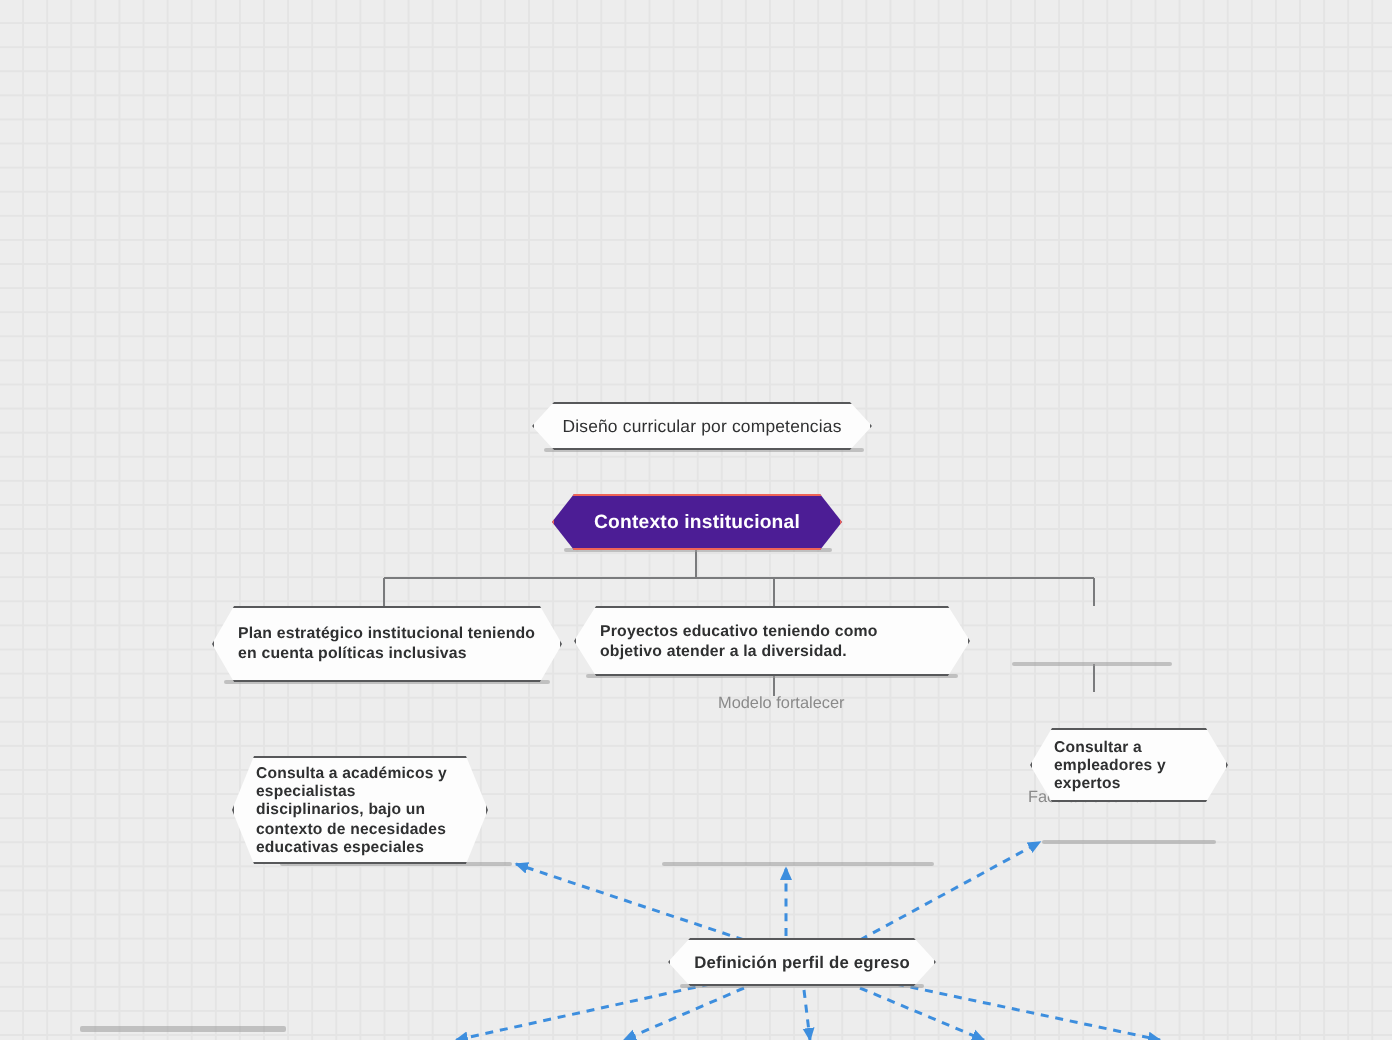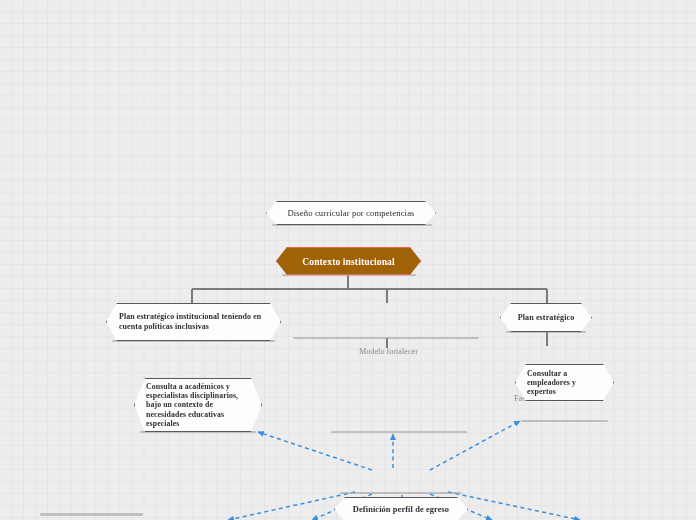--- a/index.html
+++ b/index.html
@@ -6,21 +6,21 @@
   body{
     width:696px;height:520px;overflow:hidden;
     font-family:"Liberation Sans","DejaVu Sans",sans-serif;
     background-color:#ededed;
     background-image:
       linear-gradient(to right, #e4e4e4 1px, transparent 1px),
       linear-gradient(to bottom, #e4e4e4 1px, transparent 1px);
     background-size:12.05px 12.05px;
     background-position:-1px -1px;
   }
-  #canvas{position:relative;width:696px;height:520px;font-family:Liberation Serif, serif;}
+  #canvas{position:relative;width:696px;height:520px;}
   #wires{position:absolute;left:0;top:0;width:696px;height:520px;pointer-events:none;}
 
   
   .node{
     position:absolute;
     box-sizing:border-box;
     background:#fdfdfd;
     border:1.3px solid #57585a;
     clip-path:polygon(11px 0, calc(100% - 11px) 0, 100% 50%, calc(100% - 11px) 100%, 11px 100%, 0 50%);
     display:flex;align-items:center;
@@ -30,21 +30,21 @@
   .node .txt{display:block;width:100%;}
   .node.center .txt{text-align:center;}
   .shadow{
     position:absolute;
     background:#9a9a9a;
     height:2px;
     opacity:.55;
     border-radius:1px;
   }
   .node.red{
-    background:#a16207;
+    background:#4c1d95;
     border:1.3px solid #ef6457;
     color:#ffffff;
     font-weight:bold;
   }
   .sublabel{
     position:absolute;
     color:#8a8a8a;
     font-size:8.2px;
     white-space:nowrap;
   }
@@ -95,41 +95,41 @@
   <div class="node center red" style="left:276px;top:247px;width:145px;height:28px;padding:0 14px;font-size:9.6px;">
     <span class="txt">Contexto institucional</span>
   </div>
 
   <div class="shadow" style="left:112px;top:340px;width:163px;"></div>
   <div class="node" style="left:106px;top:303px;width:175px;height:38px;padding:0 12px;font-size:7.9px;line-height:9.6px;font-weight:bold;">
     <span class="txt">Plan estratégico institucional teniendo en cuenta políticas inclusivas</span>
   </div>
 
   <div class="shadow" style="left:293px;top:337px;width:186px;"></div>
+  <div class="node" style="left:287px;top:303px;width:198px;height:35px;padding:0 12px;font-size:7.9px;line-height:9.6px;font-weight:bold;">
+    <span class="txt">Proyectos educativo teniendo como objetivo atender a la diversidad.</span>
+  </div>
 
   <div class="shadow" style="left:506px;top:331px;width:80px;"></div>
-  <div class="node center" style="left:500px;top:303px;width:92px;height:29px;padding:0 12px;font-size:8.1px;font-weight:bold;">
-    <span class="txt">Plan estratégico</span>
-  </div>
 
   <div class="sublabel" style="left:359px;top:347px;">Modelo fortalecer</div>
   <div class="sublabel" style="left:514px;top:346px;margin-top:48px;">Facultad / carrera</div>
 
   <div class="shadow" style="left:140px;top:431px;width:116px;"></div>
-  <div class="node" style="left:134px;top:378px;width:128px;height:54px;padding:0 11px;font-size:7.8px;line-height:9.3px;font-weight:bold;">
+  <div class="node" style="left:116px;top:378px;width:128px;height:54px;padding:0 11px;font-size:7.8px;line-height:9.3px;font-weight:bold;">
     <span class="txt">Consulta a académicos y especialistas disciplinarios, bajo un contexto de necesidades educativas especiales</span>
   </div>
 
   <div class="shadow" style="left:331px;top:431px;width:136px;"></div>
 
   <div class="shadow" style="left:521px;top:420px;width:87px;"></div>
   <div class="node" style="left:515px;top:364px;width:99px;height:37px;padding:0 11px;font-size:7.8px;line-height:9.3px;font-weight:bold;justify-content:flex-end;">
     <span class="txt">Consultar a empleadores y expertos</span>
   </div>
 
   <div class="shadow" style="left:340px;top:492px;width:122px;"></div>
-  <div class="node center" style="left:334px;top:469px;width:134px;height:24px;padding:0 12px;font-size:8.4px;font-weight:bold;margin-top:28px;">
+  <div class="node center" style="left:334px;top:469px;width:134px;height:24px;padding:0 12px;font-size:8.4px;font-weight:bold;">
     <span class="txt">Definición perfil de egreso</span>
   </div>
 
   <div class="shadow" style="left:40px;top:513px;width:103px;height:2.5px;"></div>
 
 </div>
 
 </body></html>

